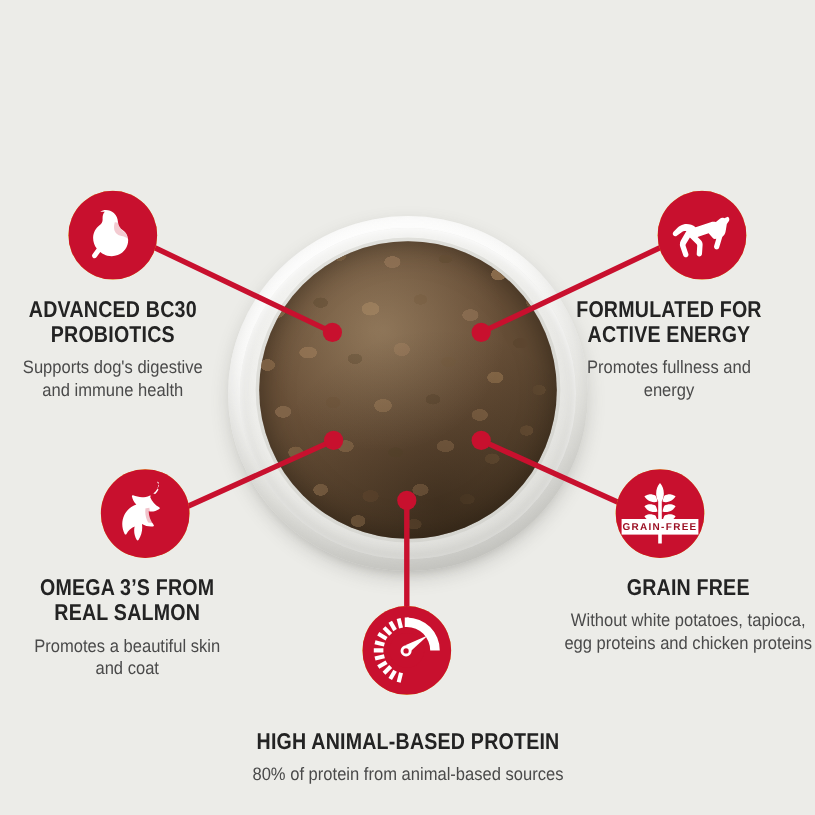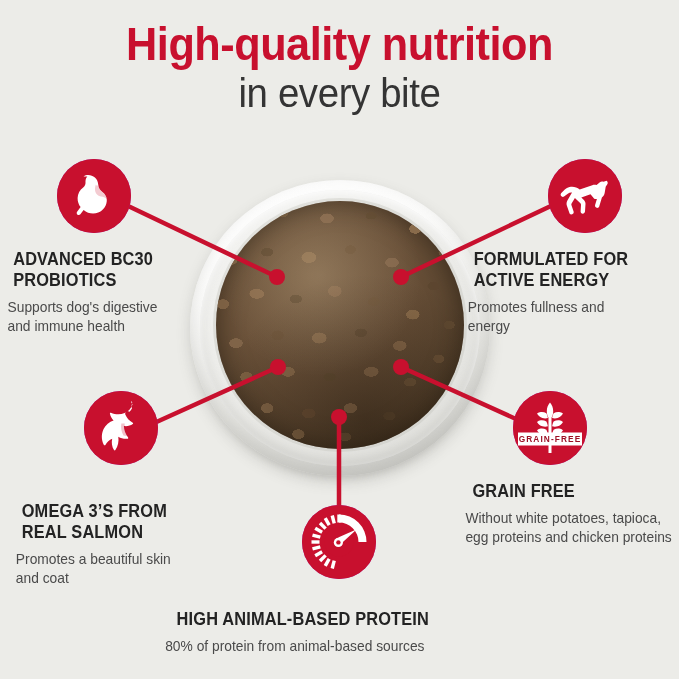--- a/index.html
+++ b/index.html
@@ -113,24 +113,24 @@
                radial-gradient(circle at 60% 88%, rgba(20,12,4,.35) 0%, rgba(0,0,0,0) 55%);
   }
 
   
   .leaders{position:absolute;left:0;top:0;width:679px;height:679px;pointer-events:none;}
 
   
   .feature{position:absolute;}
   .badge{
     position:absolute;width:74px;height:74px;border-radius:50%;
-    background:#a21caf;display:block;text-align:center;
+    background:#eab308;display:block;text-align:center;
   }
   .badge svg{display:block;width:74px;height:74px;}
-  .ftext{position:absolute;text-align:left;}
+  .ftext{position:absolute;text-align:center;}
   .ftitle{
     font-family:"Liberation Sans", sans-serif;
     font-weight:bold;font-size:19px;line-height:21px;
     letter-spacing:.2px;color:#232323;
     text-transform:uppercase;
     transform:scaleX(0.86);
   }
   .fdesc{
     font-family:"Liberation Sans", sans-serif;
     font-weight:normal;font-size:15px;line-height:19px;
@@ -139,37 +139,33 @@
   }
 
   
   #f-probiotics .badge{left:57px;top:159px;}
   #f-probiotics .ftext{left:0px;top:248px;width:188px;}
 
   #f-energy .badge{left:548px;top:159px;}
   #f-energy .ftext{left:460px;top:248px;width:195px;}
 
   #f-omega .badge{left:84px;top:391px;}
-  #f-omega .ftext{left:8px;top:500px;width:196px;}
+  #f-omega .ftext{left:8px;top:480px;width:196px;}
 
   #f-grain .badge{left:513px;top:391px;}
   #f-grain .ftext{left:456px;top:480px;width:235px;}
 
   #f-protein .badge{left:302px;top:505px;}
   #f-protein .ftext{left:150px;top:608px;width:380px;}
 </style>
 </head>
 <body>
 
 <div id="stage">
 
-  <div class="headline">
-    <span class="line1">High-quality nutrition</span>
-    <span class="line2">in every bite</span>
-  </div>
 
   <div class="bowl-wrap">
     <div class="bowl-shadow"></div>
     <div class="bowl-outer"></div>
     <div class="bowl-rim"></div>
     <div class="bowl-inner"></div>
     <div class="kibble"></div>
   </div>
 
   <svg class="leaders" viewBox="0 0 679 679">

